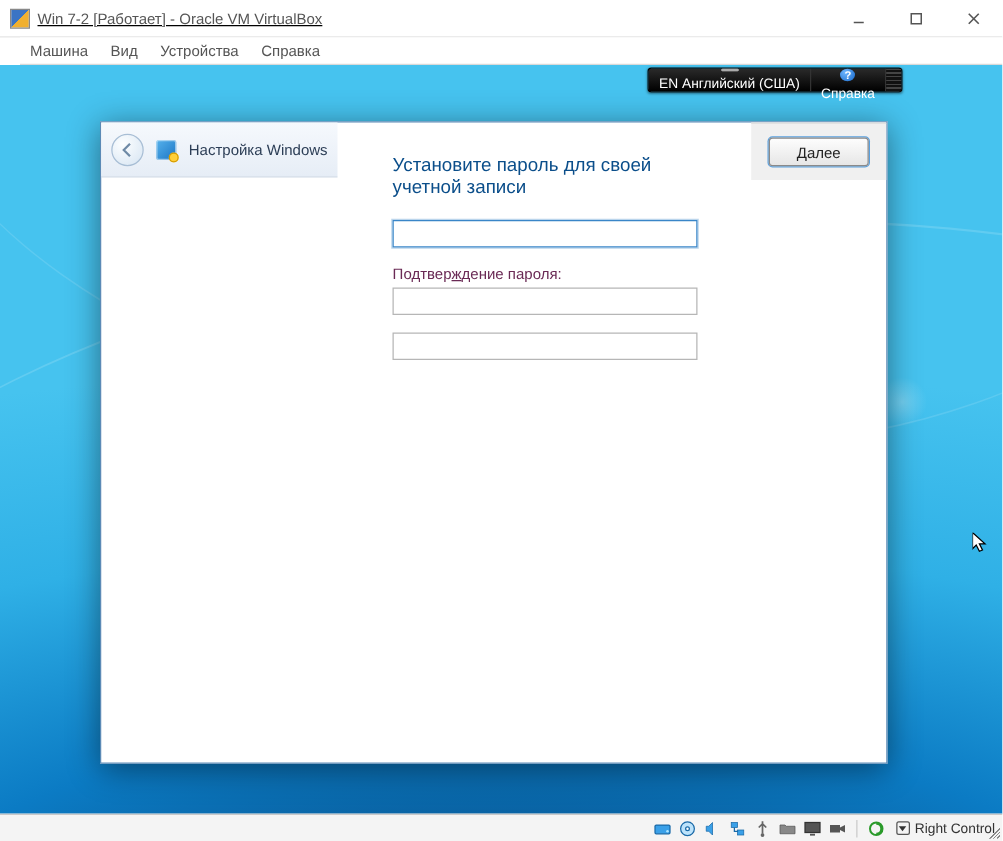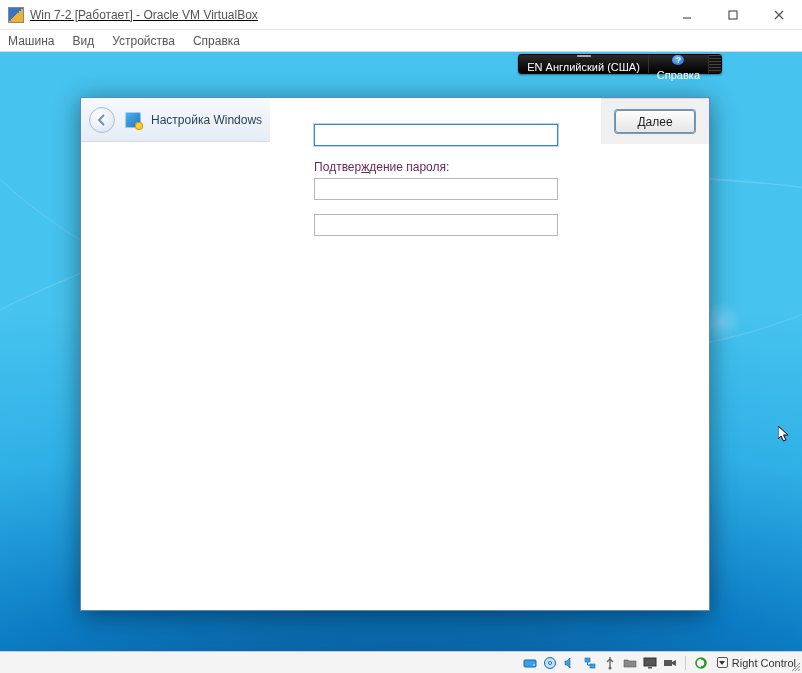--- a/index.html
+++ b/index.html
@@ -31,20 +31,21 @@
     display: flex; align-items: center; justify-content: center;
     color: #555;
   }
   .vb-winbtn svg { width: 10px; height: 10px; }
   .vb-menubar {
     height: 22px; background: #fff;
     display: flex; align-items: center;
     padding-left: 8px; gap: 18px;
     color: #555; font-size: 12px;
     border-bottom: 1px solid #d9d9d9;
+    margin-left: 16px;
   }
   .vb-menubar span { cursor: default; }
 
   
   .guest {
     position: absolute;
     left: 0; right: 0; top: 52px; bottom: 22px;
     background:
       radial-gradient(circle at 85% 60%, rgba(255,255,255,.35) 0, rgba(255,255,255,0) 2%),
       radial-gradient(circle at 90% 45%, rgba(255,255,255,.25) 0, rgba(255,255,255,0) 2.5%),
@@ -255,20 +256,21 @@
       <div class="back-btn">
         <svg viewBox="0 0 12 12">
             <path d="M8 1 L3 6 L8 11" fill="none" stroke="#6f8aa6" stroke-width="1.8"></path>
           </svg>
       </div>
       <div class="hdr-ic"></div>
       <div class="hdr-title">Настройка Windows</div>
     </div>
 
     <div class="wiz-body">
+      <div class="wiz-h1">Установите пароль для своей учетной записи</div>
 
       <input type="password" class="field-input focused" value="" style="">
 
       <div class="field-label">
         <span>Подтвер</span><span class="uline">ж</span><span>дение пароля:</span>
       </div>
       <input type="password" class="field-input" value="" style="">
 
       <input type="text" class="field-input" value="" style="">
 

